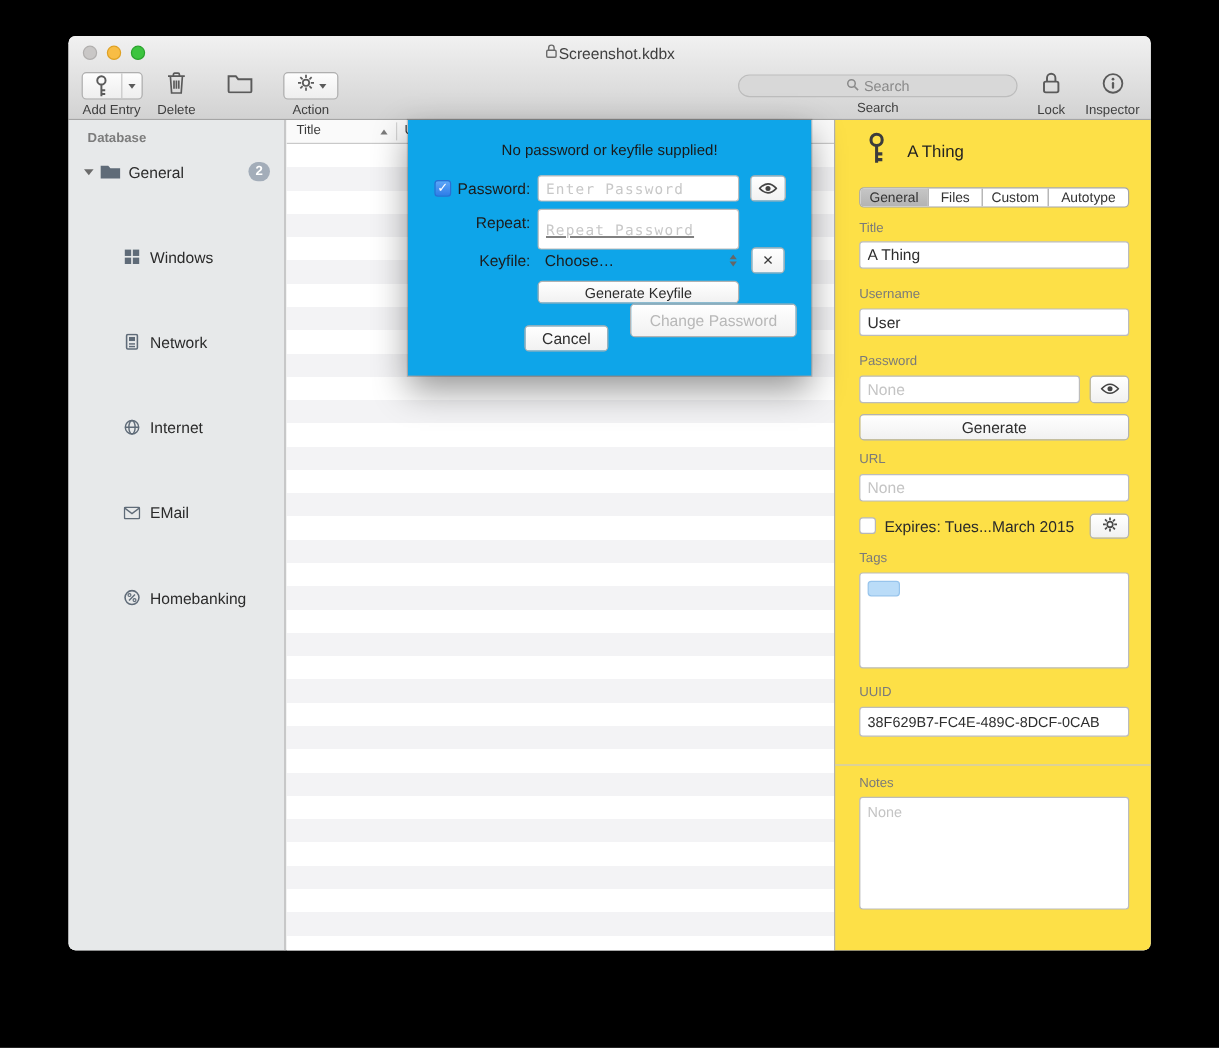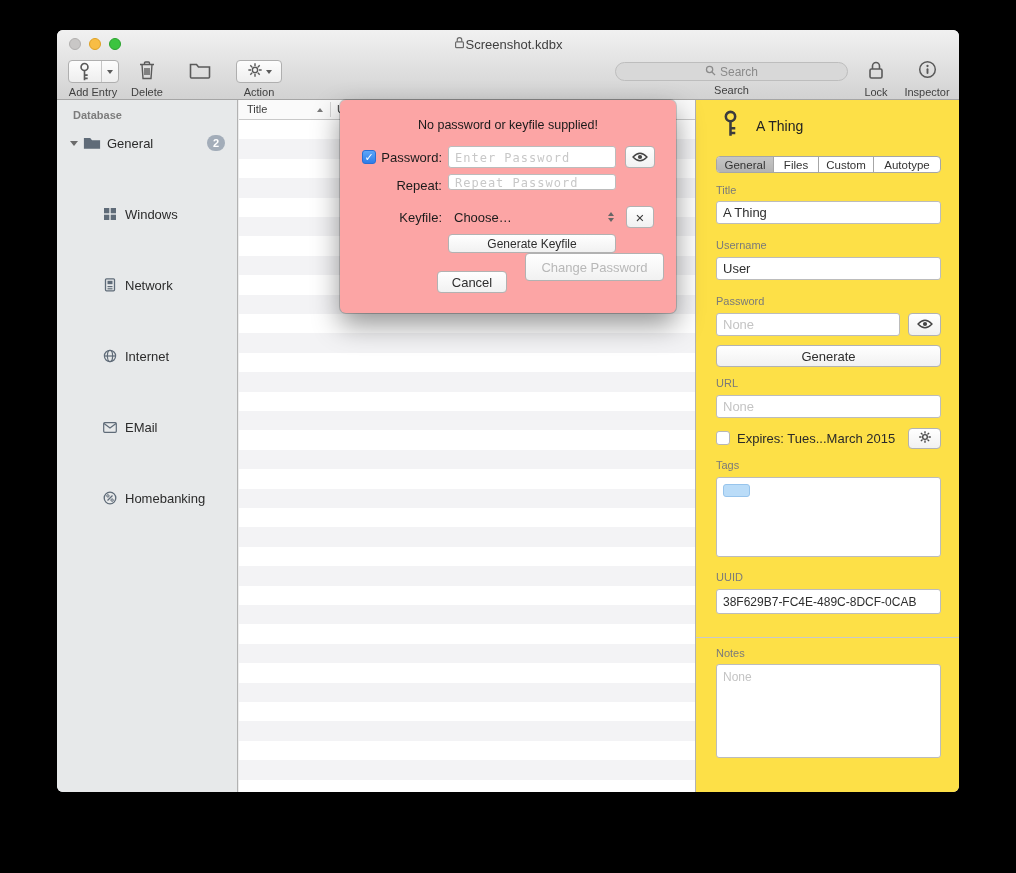--- a/index.html
+++ b/index.html
@@ -93,21 +93,21 @@
   .seg > div.active { background:linear-gradient(#c6c6c6,#b3b3b3); }
   .cb { position:absolute; width:14px; height:14px; border-radius:3px; }
   .cb.checked { background:linear-gradient(#5ea6f8,#2e7de8); border:1px solid #2a6fd4;
                 color:#fff; font-size:11px; line-height:12px; text-align:center; }
   .cb.unchecked { background:#fff; border:1px solid #b7b7b7; }
   .whitebox { position:absolute; background:#fff; border:1px solid #bcbcbc; border-radius:3px; }
   .divider { position:absolute; left:0; right:0; height:1px; background:#c9c9c9; }
 
   
   .dialog { position:absolute; left:283px; top:70px; width:336px; height:213px;
-            background:#fca5a5; border-radius:6px; z-index:10;
+            background:#0ea5e9; border-radius:0; z-index:10;
             box-shadow:0 12px 28px rgba(0,0,0,.42), 0 0 0 1px rgba(0,0,0,.18); }
   .dlg-msg { position:absolute; top:18px; left:0; right:0; text-align:center;
              font-size:12.5px; color:#1a1a1a; }
   .dlg-label { position:absolute; width:66px; text-align:right; font-size:13px; color:#1c1c1c; }
   .stepper { display:flex; flex-direction:column; gap:2px; }
   .popup { position:absolute; display:flex; align-items:center; font-size:13px; color:#1c1c1c; }
   .popup .txt { flex:1; padding-left:6px; }
 </style>
 </head>
 <body>
@@ -386,21 +386,21 @@
     <button class="btn abs" style="left:285px; top:46px; width:30px; height:22px;">
       <span>
         <svg width="16" height="10" viewBox="0 0 16 10">
             <path d="M1 5 Q8 -2.5 15 5 Q8 12.5 1 5 Z" fill="none" stroke="#444" stroke-width="1.3"></path>
             <circle cx="8" cy="5" r="2.1" fill="#444"></circle>
           </svg>
       </span>
     </button>
 
     <span class="dlg-label" style="left:36px; top:78px;">Repeat:</span>
-    <input class="field mono-ph" style="left: 108px; top: 74px; width: 168px; height: 16px;" placeholder="Repeat Password">
+    <input class="field mono-ph" style="left: 108px; top: 74px; width: 168px; height: 34px; text-decoration: underline;" placeholder="Repeat Password">
 
     <span class="dlg-label" style="left:36px; top:110px;">Keyfile:</span>
     <div class="popup" style="left:108px; top:106px; width:168px; height:22px;">
       <span class="txt">Choose…</span>
       <span class="stepper" style="margin-right:2px;">
         <span class="tri-up-s"></span>
           <span class="tri-down-s"></span>
       </span>
     </div>
     <button class="btn abs" style="left:286px; top:106px; width:28px; height:22px; font-size:15px; color:#3a3a3a;">

